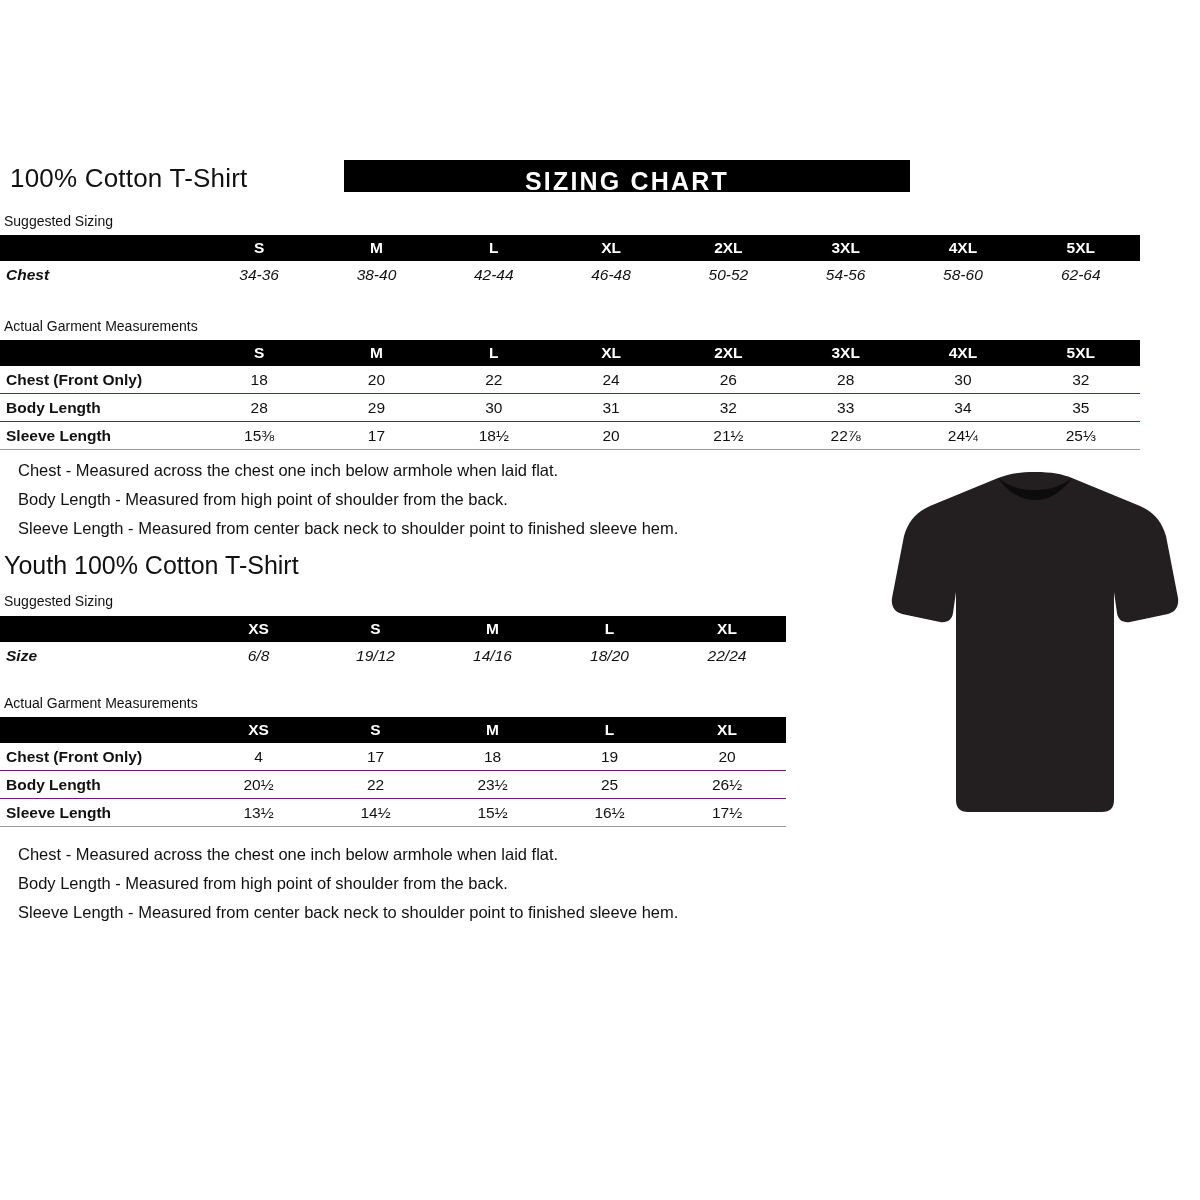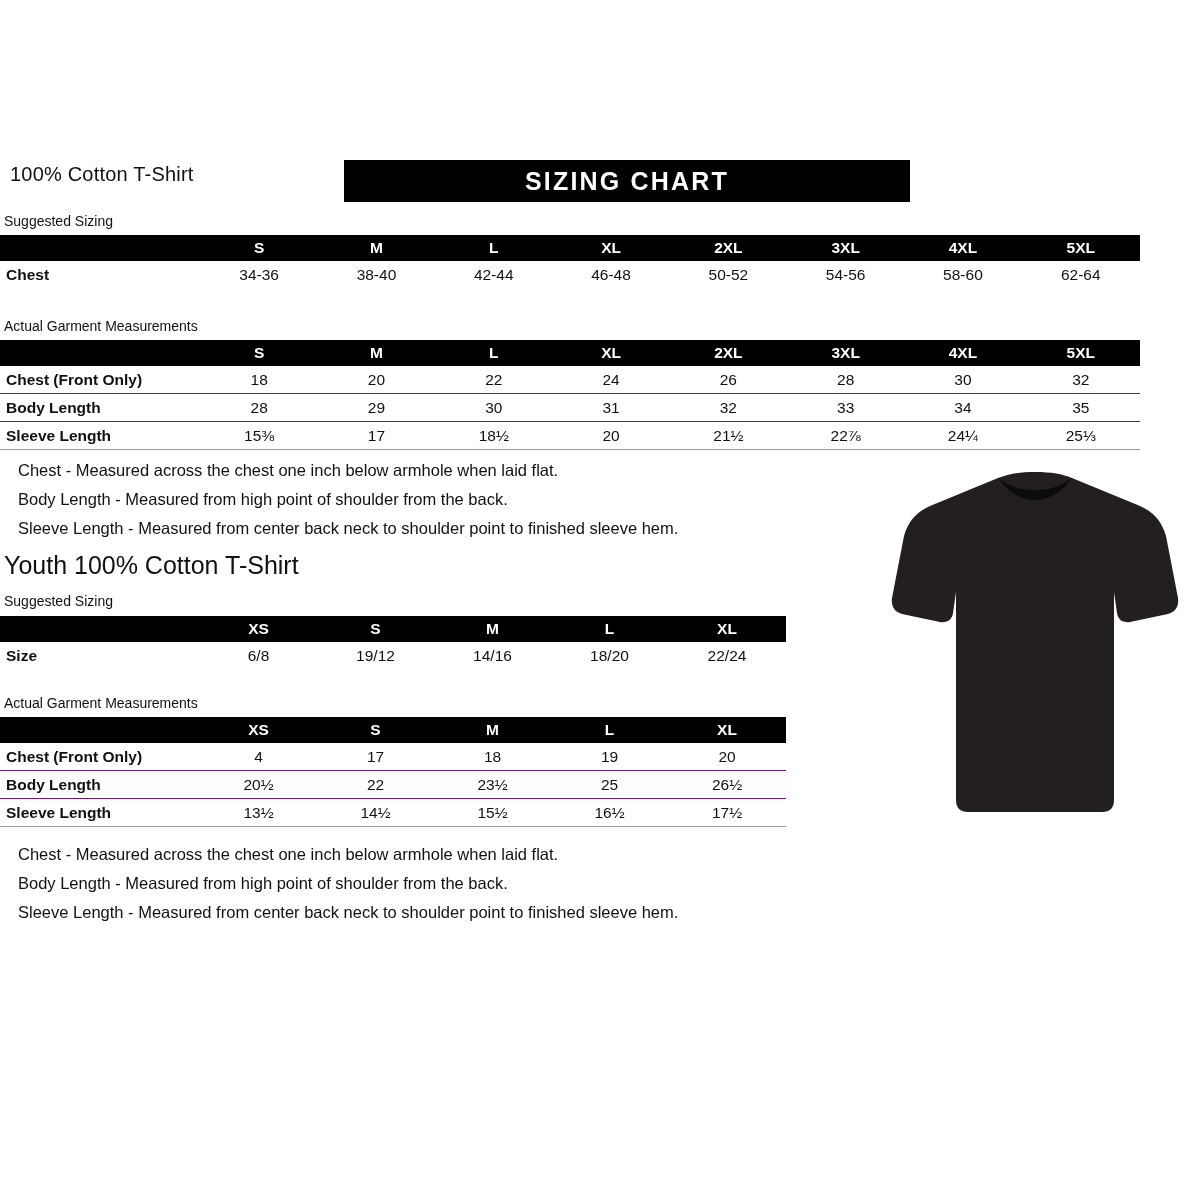--- a/index.html
+++ b/index.html
@@ -27,32 +27,32 @@
     position: absolute;
     left: 10px;
     top: 160px;
     width: 900px;
     height: 42px;
   }
   .hdr-title {
     position: absolute;
     left: 0;
     top: 3px;
-    font-size: 20px;
+    font-size: 26px;
     font-weight: 400;
     letter-spacing: 0.2px;
     color: #111;
     white-space: nowrap;
   }
   .sizing-bar {
     position: absolute;
     left: 334px;
     top: 0;
     width: 566px;
-    height: 42px;
+    height: 32px;
     background: #000;
   }
   .sizing-bar span {
     position: absolute;
     left: 0; right: 0;
     top: 7px;
     text-align: center;
     color: #fff;
     font-size: 25px;
     font-weight: 700;
@@ -98,20 +98,21 @@
   }
   table.sz thead th.rowlabel {
     background: #000;
     color: #000;
   }
   table.sz tbody tr td {
     border-bottom: 1px solid #701a75;
   }
   table.sz.single tbody tr td {
     border-bottom: none;
+    font-style: italic;
   }
   table.sz.measure tbody tr:last-child td {
     border-bottom: 1px solid #9a9a9a;
     margin-top: 20px;
   }
 
   
   .note {
     position: absolute;
     font-size: 16.5px;

